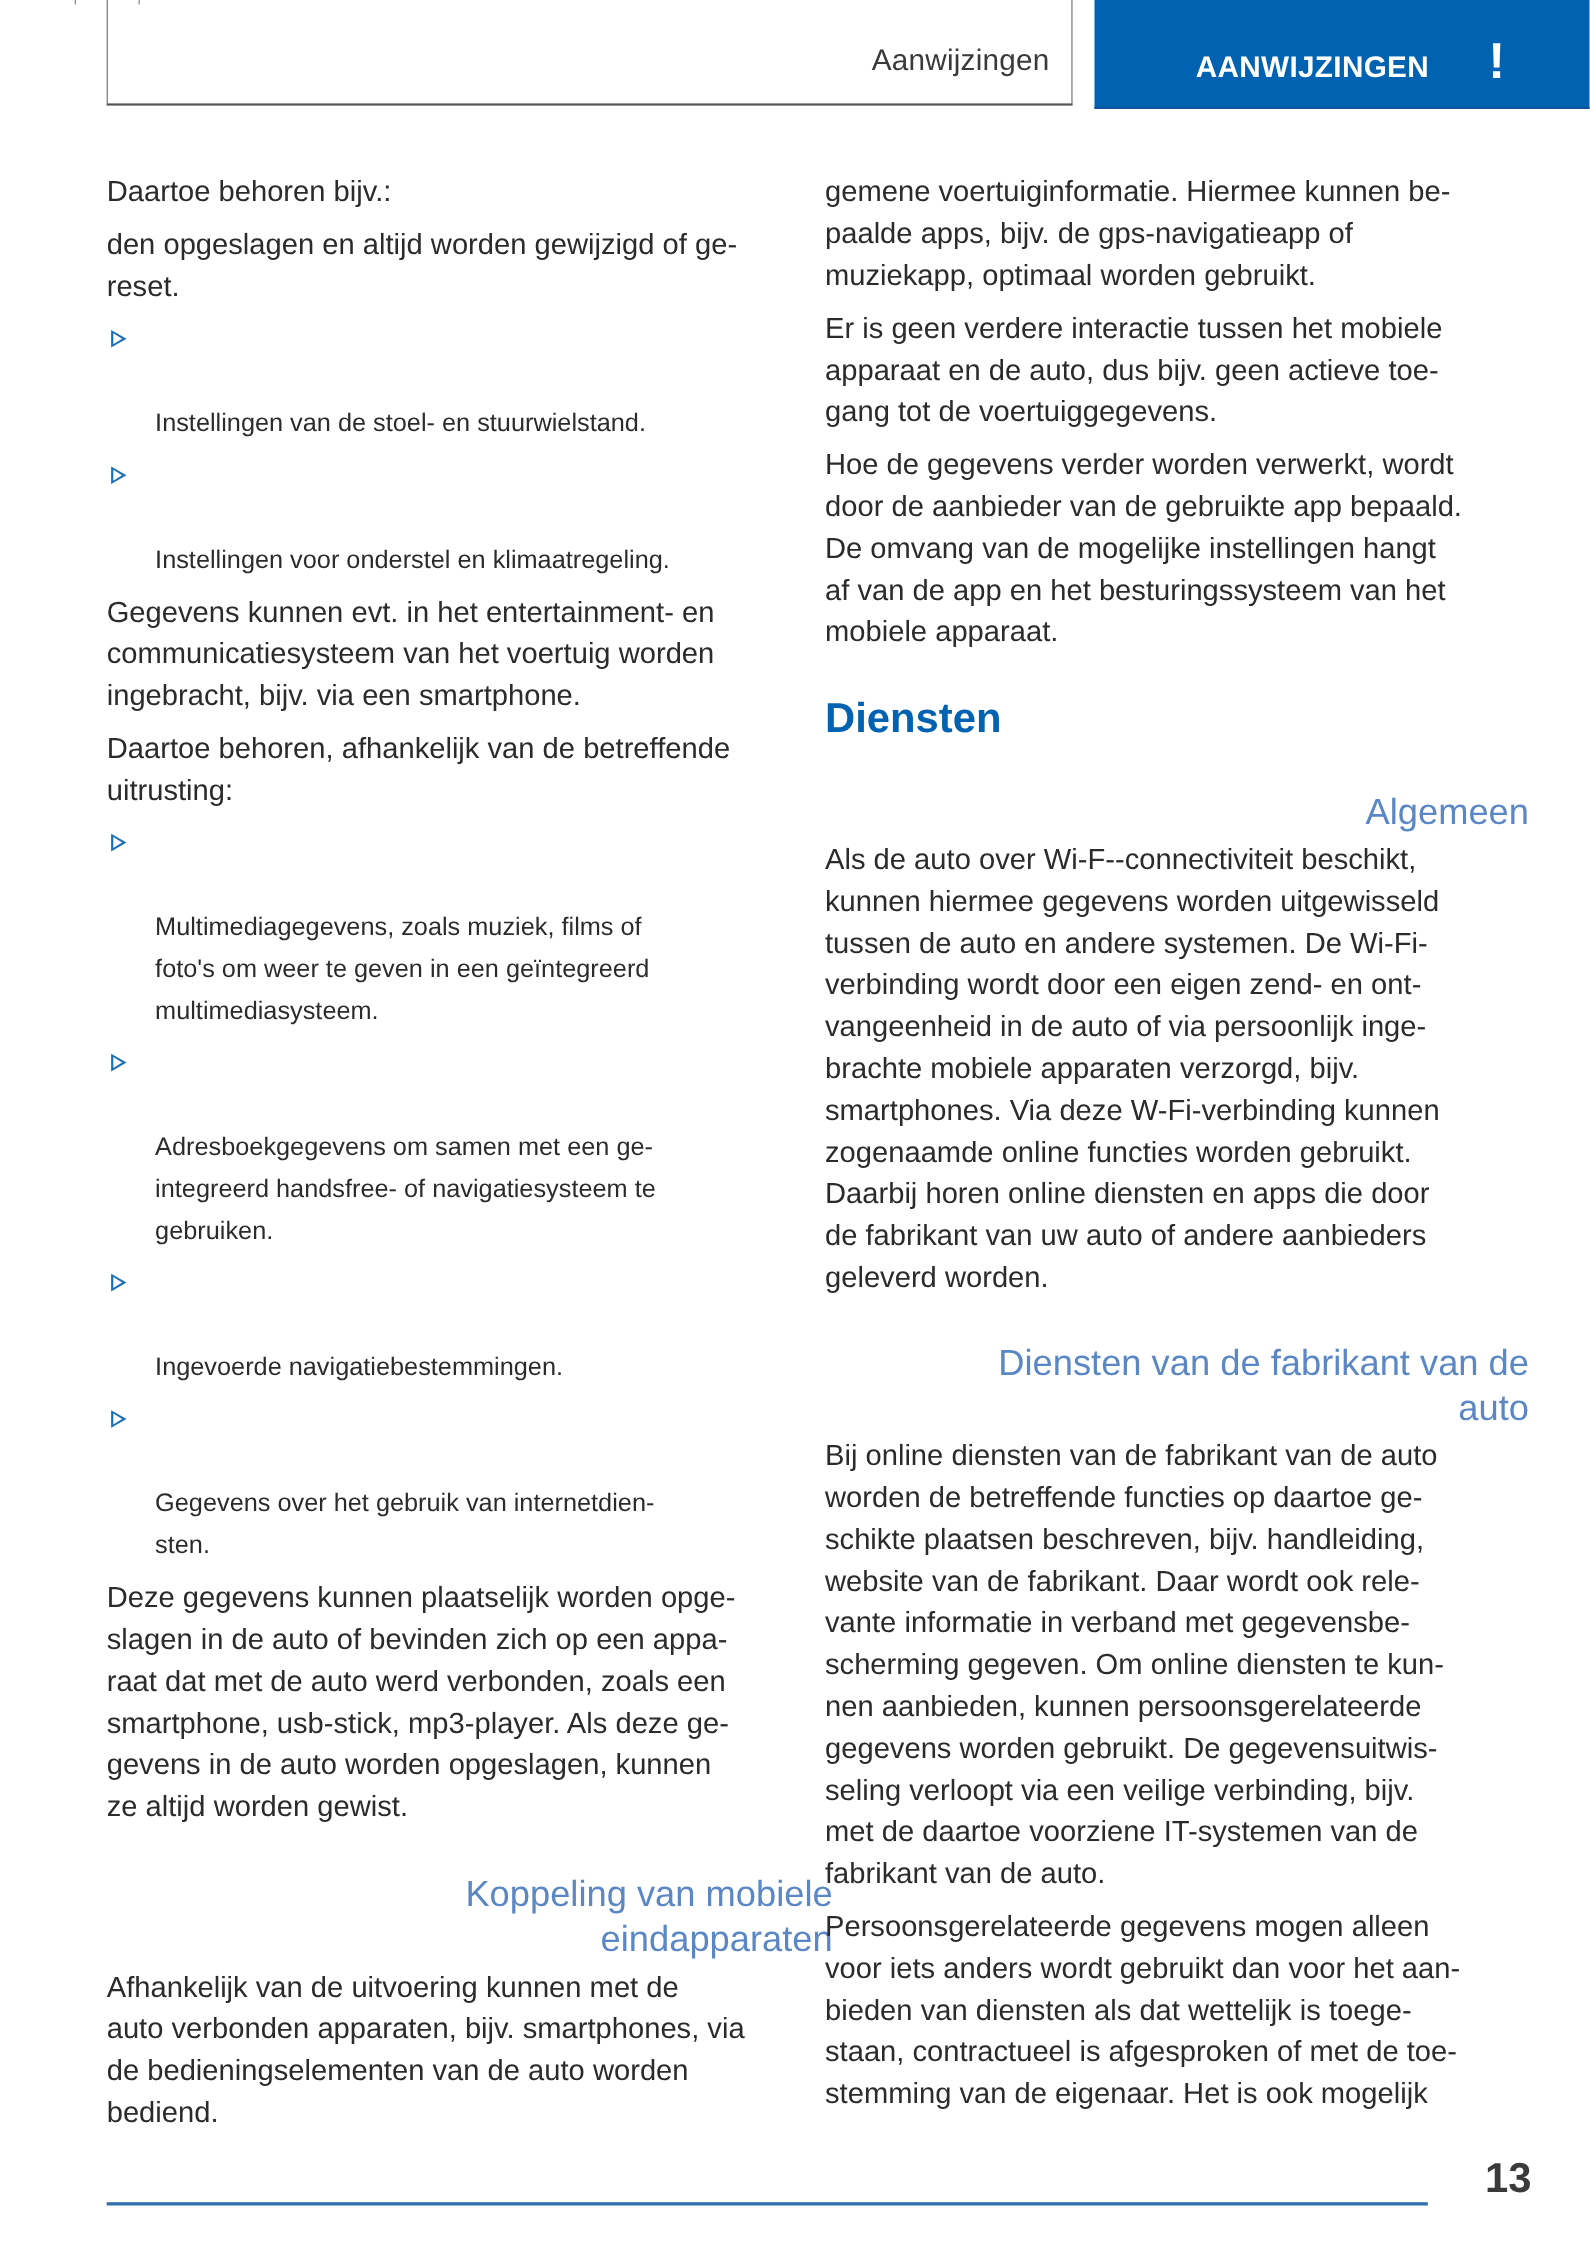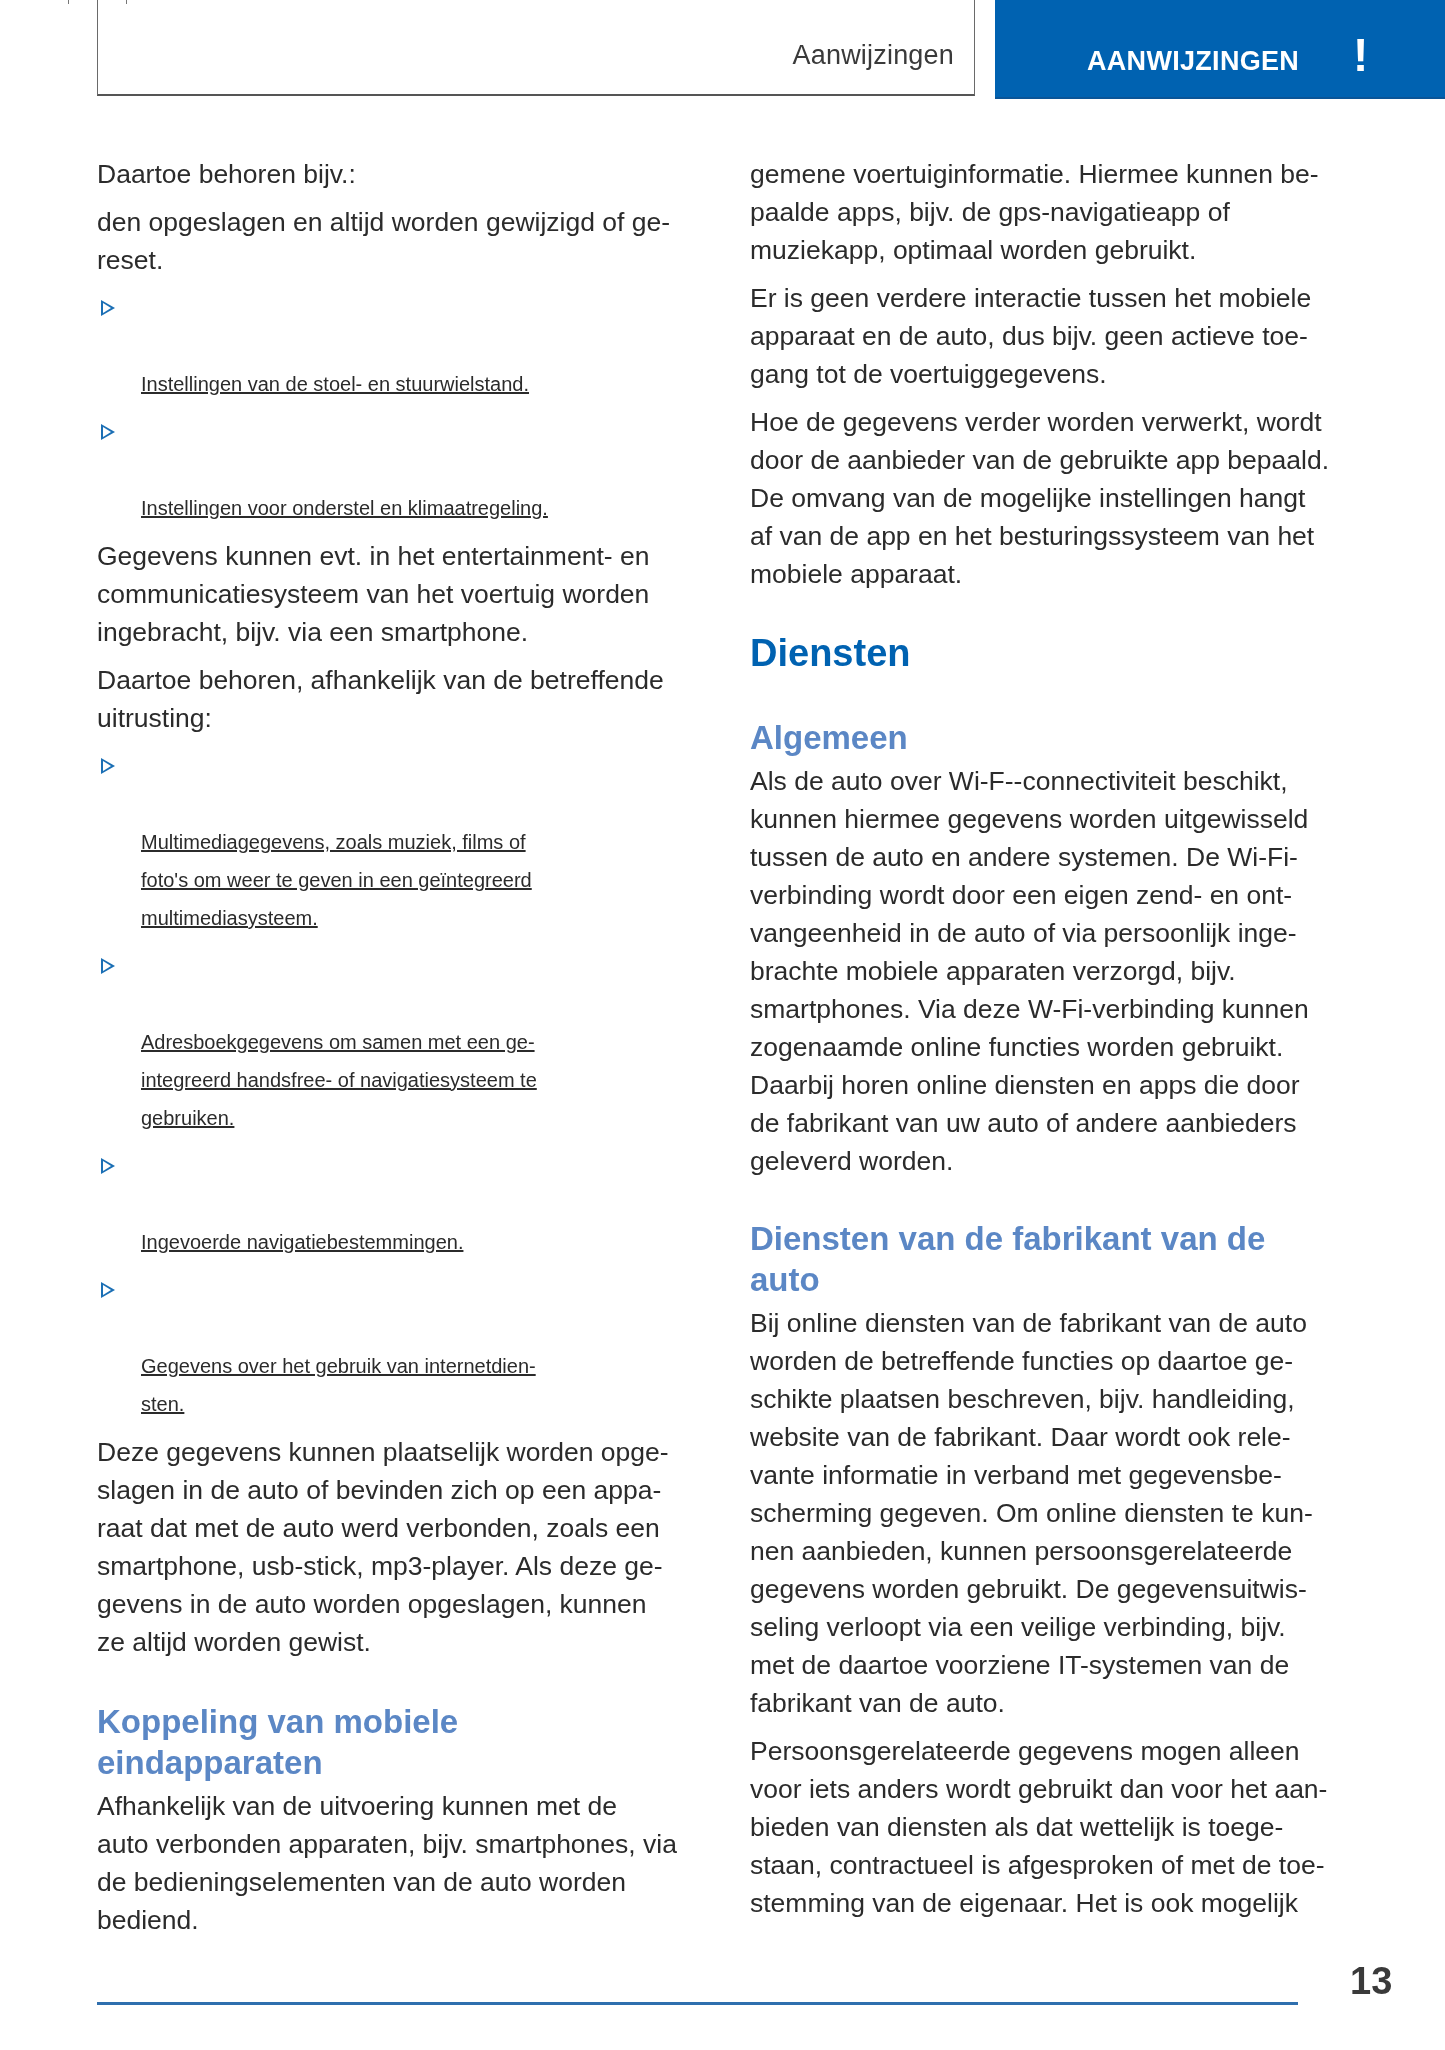--- a/index.html
+++ b/index.html
@@ -32,40 +32,40 @@
   }
   .col { position: absolute; top: 155px; width: 660px; }
   .col-left { left: 97px; }
   .col-right { left: 750px; width: 640px; }
   p.body {
     margin: 0 0 10px 0; font-size: 26.5px; line-height: 38px;
     color: #2b2b2b; white-space: pre-line;
   }
   ul.bullets { list-style: none; margin: 0 0 10px 0; padding: 0; }
   ul.bullets li {
-    position: relative; padding-left: 44px; font-size: 20px; line-height: 38px;
-    margin-bottom: 10px; white-space: pre-line; color: #2b2b2b; text-decoration: underline;
+    position: relative; padding-left: 44px; font-size: 23px; line-height: 38px;
+    margin-bottom: 10px; white-space: pre-line; color: #2b2b2b;
   }
   ul.bullets li .bullet-icon {
     position: absolute; left: 4px; top: 11px; width: 0; height: 0;
     border-top: 8px solid transparent; border-bottom: 8px solid transparent;
     border-left: 14px solid #1b6fb5;
   }
   ul.bullets li .bullet-icon::after {
     content: ""; position: absolute; left: -12px; top: -5px; width: 0; height: 0;
     border-top: 5px solid transparent; border-bottom: 5px solid transparent;
     border-left: 8px solid #ffffff;
   }
   h2.h-main {
     margin: 38px 0 42px 0; font-size: 38px; line-height: 44px; font-weight: bold;
     color: #0062b1;
   }
   h3.h-sub {
-    margin: 28px 0 4px 0; font-size: 33px; line-height: 41px; font-weight: bold;
-    color: #5b87c5; white-space: pre-line;
+    margin: 28px 0 4px 0; font-size: 33px; line-height: 41px; font-weight: normal;
+    color: #5b87c5; white-space: pre-line; text-align: right;
   }
   h3.h-sub.first { margin-top: 0; }
   .footer-line {
     position: absolute; left: 97px; top: 2002px; width: 1201px; height: 3px;
     background: #2f6fae;
   }
   .page-number {
     position: absolute; left: 1350px; top: 1960px; font-size: 38px; font-weight: bold;
     color: #3a3a3a;
   }

